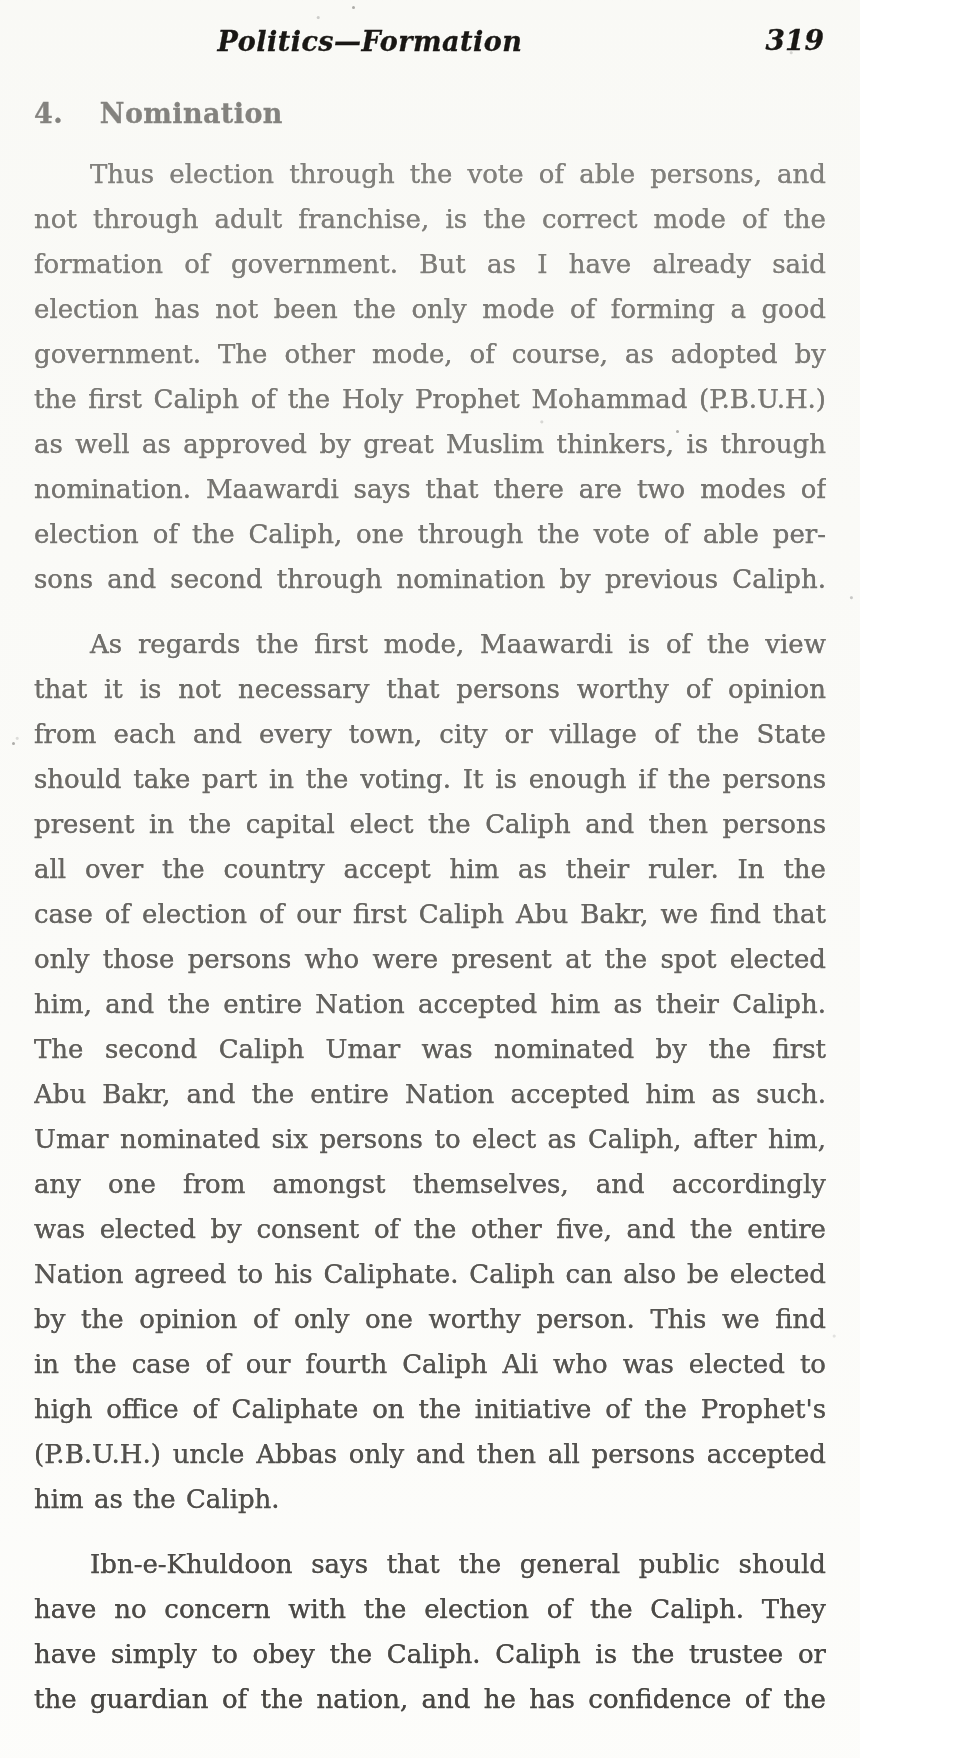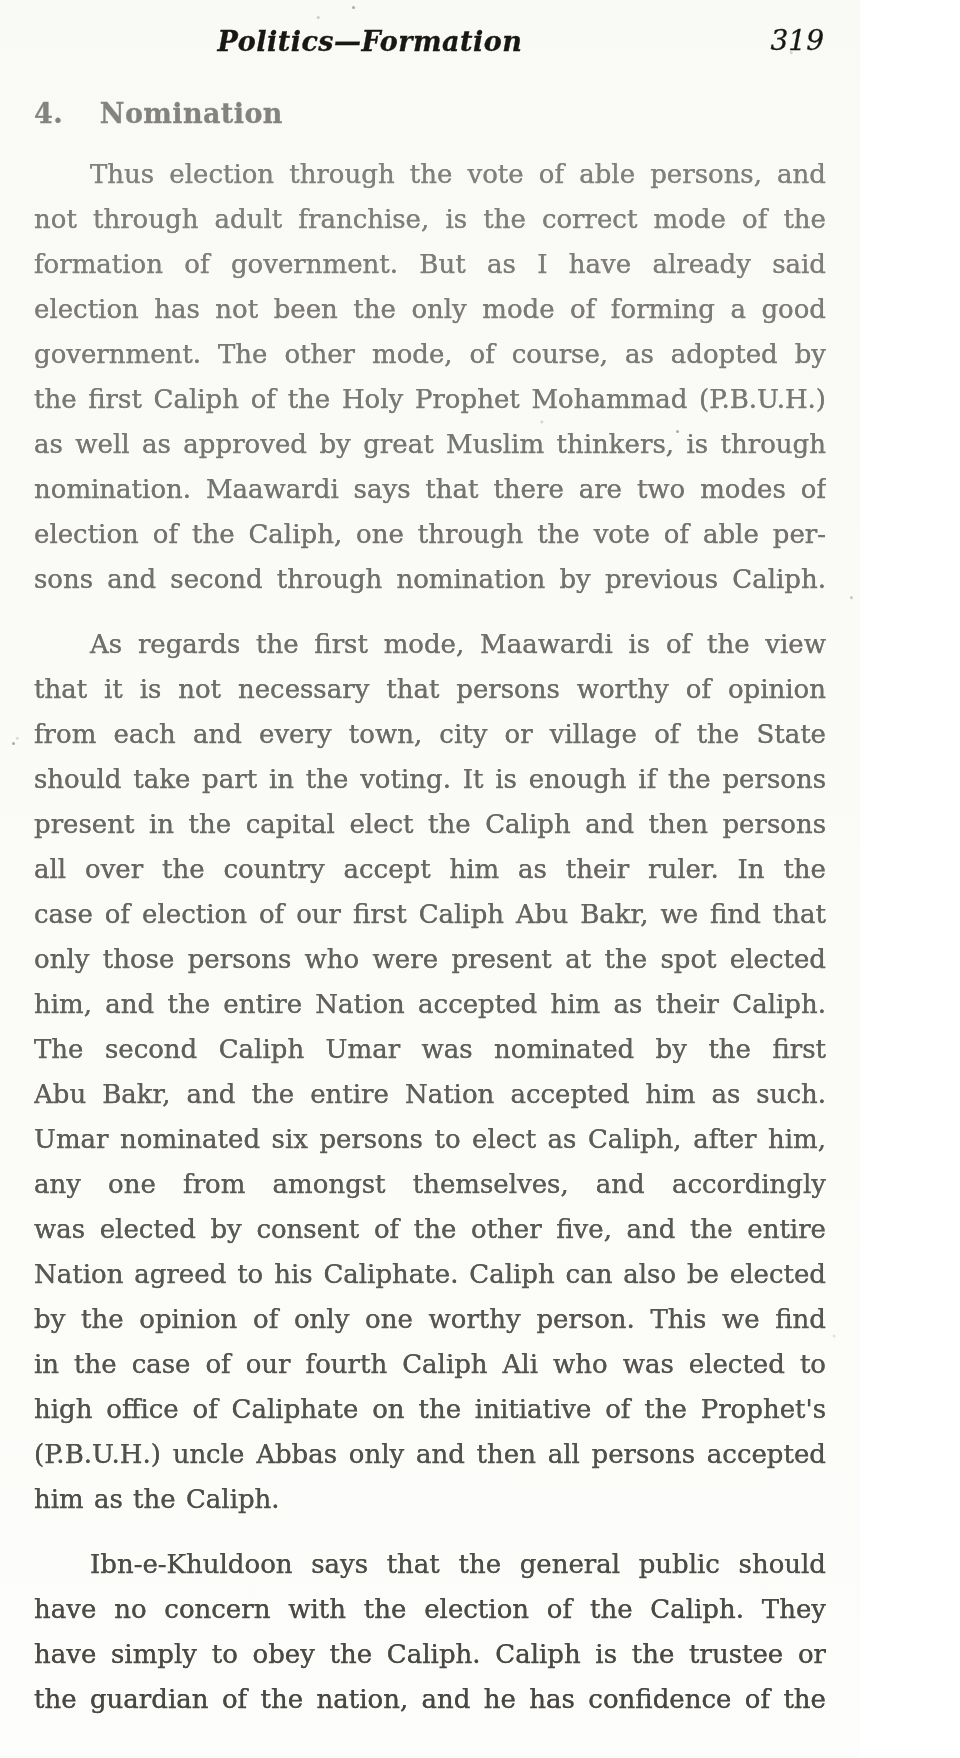--- a/index.html
+++ b/index.html
@@ -43,21 +43,21 @@
     font-weight: bold;
     font-size: 27px;
     letter-spacing: 0.5px;
     -webkit-text-stroke: 0.3px #191714;
   }
   .page-number {
     position: absolute;
     right: 2px;
     top: -2px;
     font-style: italic;
-    font-weight: normal;
+    font-weight: bold;
     font-size: 28px;
     -webkit-text-stroke: 0.3px #191714;
   }
   .section-heading {
     margin-top: 32px;
     height: 38px;
     font-weight: bold;
     font-size: 27px;
     letter-spacing: 0.4px;
     -webkit-text-stroke: 0.35px #191714;

